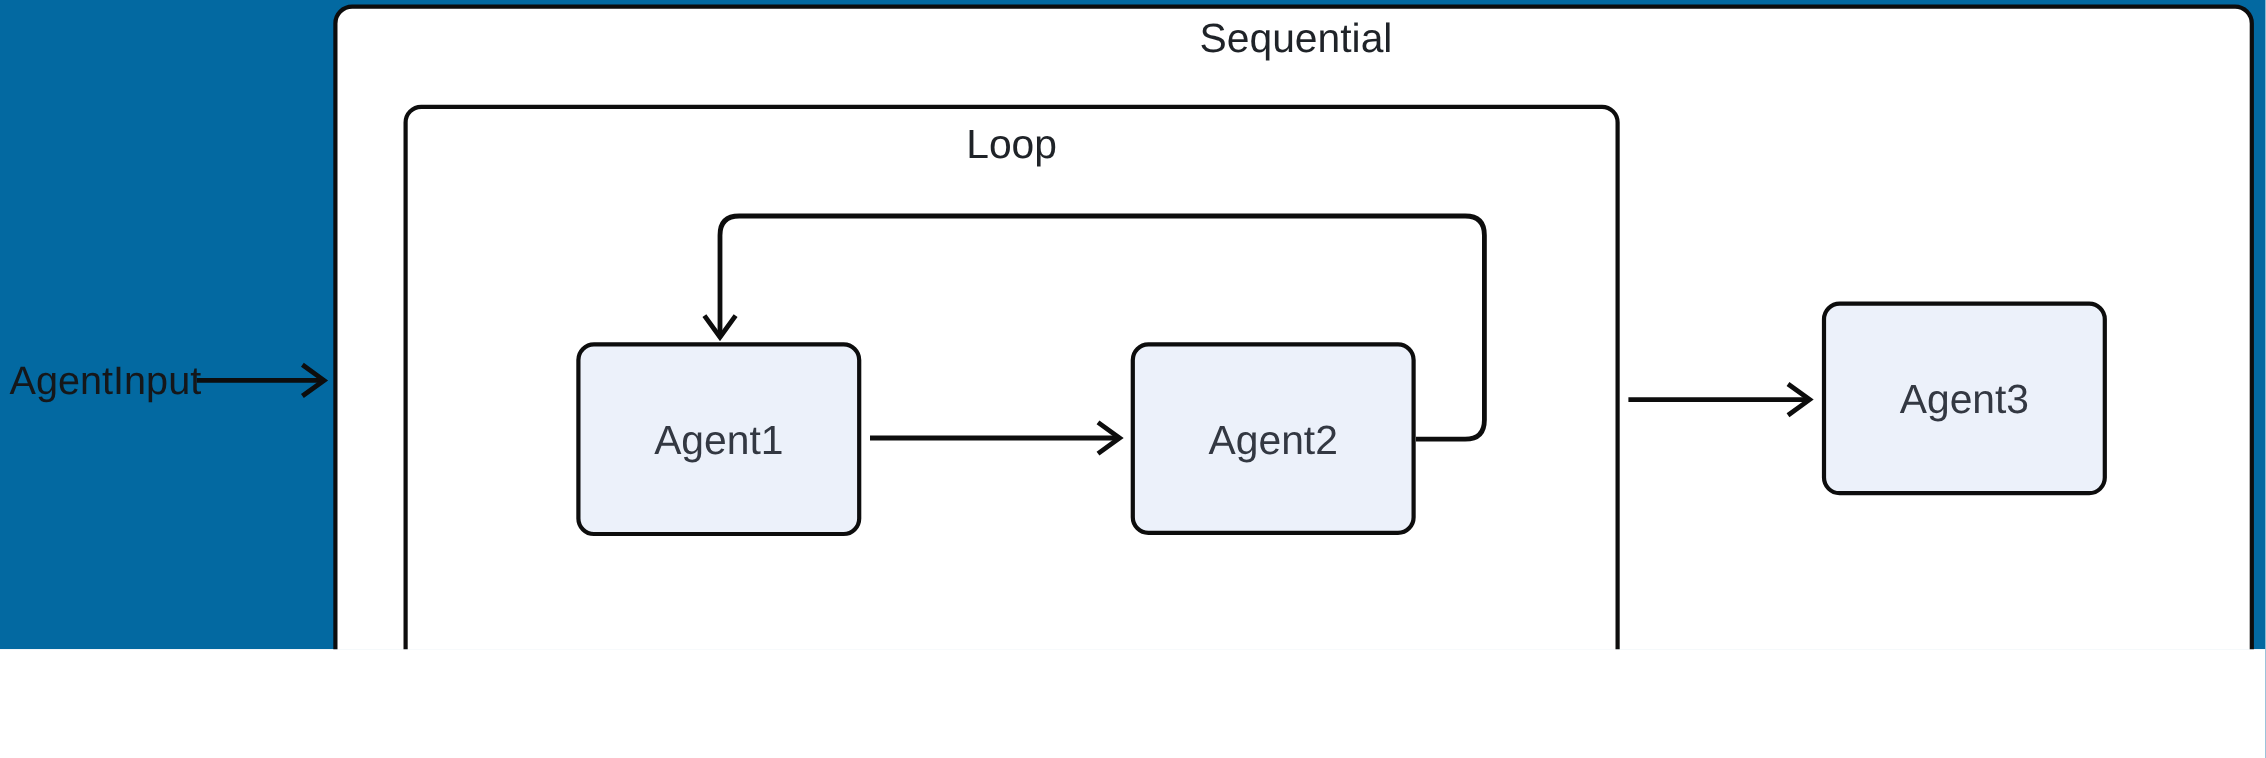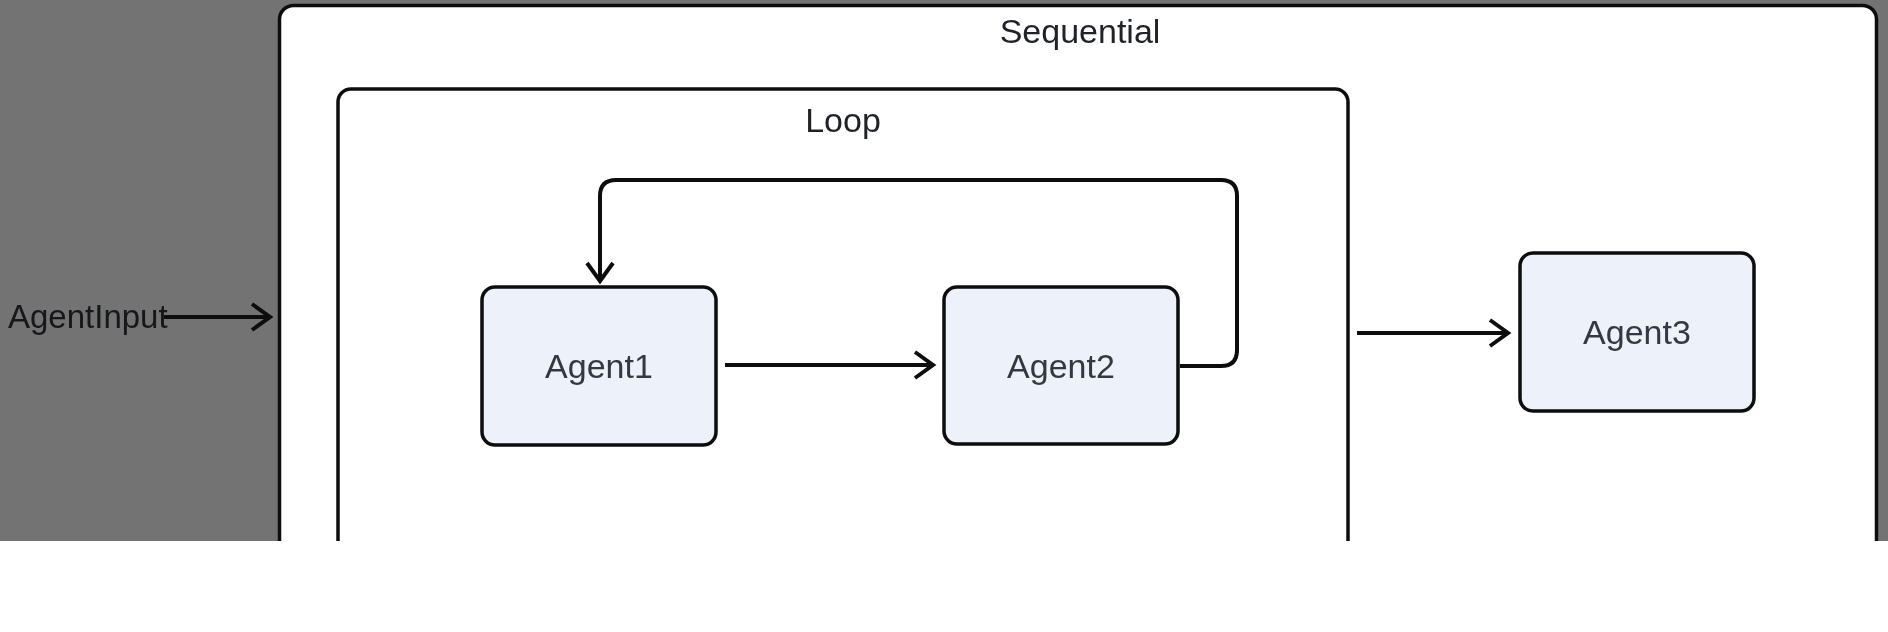--- a/index.html
+++ b/index.html
@@ -4,21 +4,21 @@
 <style>
   html, body {
     margin: 0;
     padding: 0;
     background: #ffffff;
   }
   .stage {
     position: relative;
     width: 1888px;
     height: 541px;
-    background: #737373;
+    background: #0369a1;
     font-family: "Liberation Sans", "DejaVu Sans", sans-serif;
   }
   svg { display: block; }
   .container-box {
     fill: #ffffff;
     stroke: #0d0d0d;
     stroke-width: 3.5;
   }
   .node-box {
     stroke: #0d0d0d;

